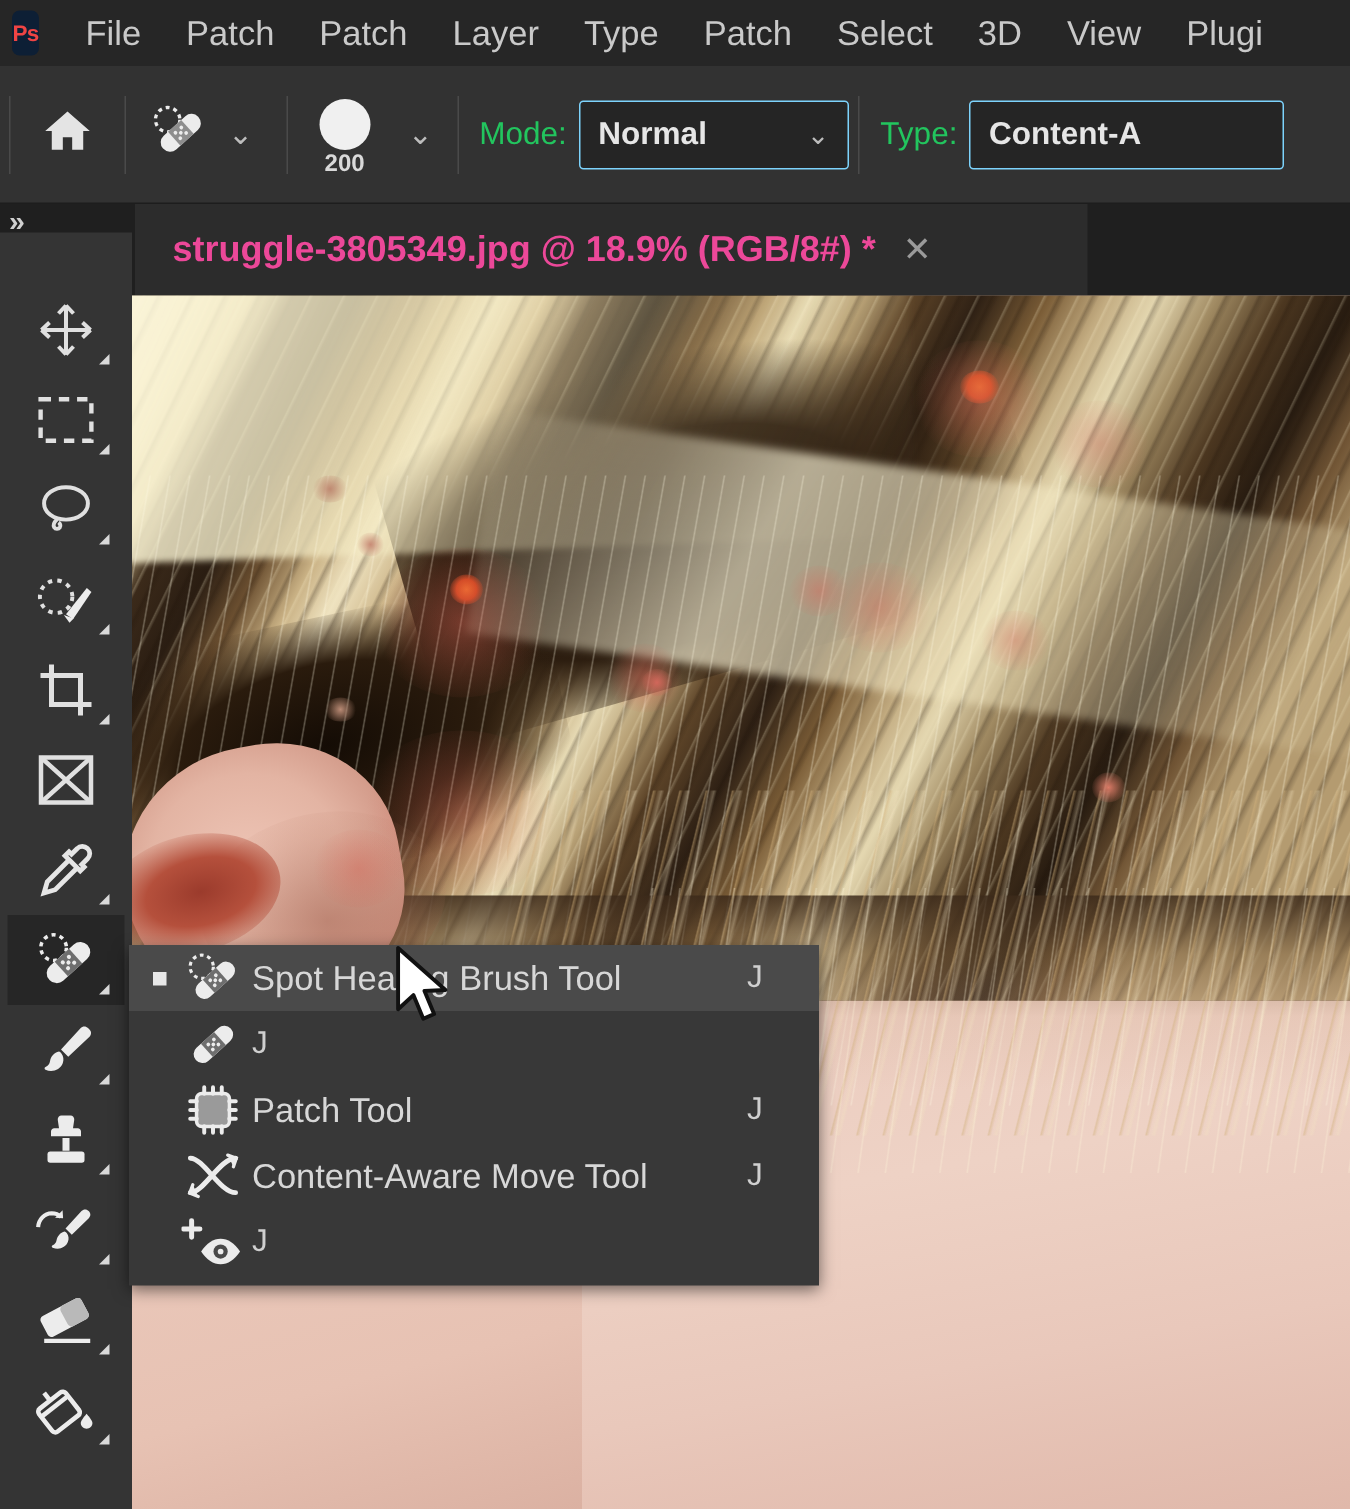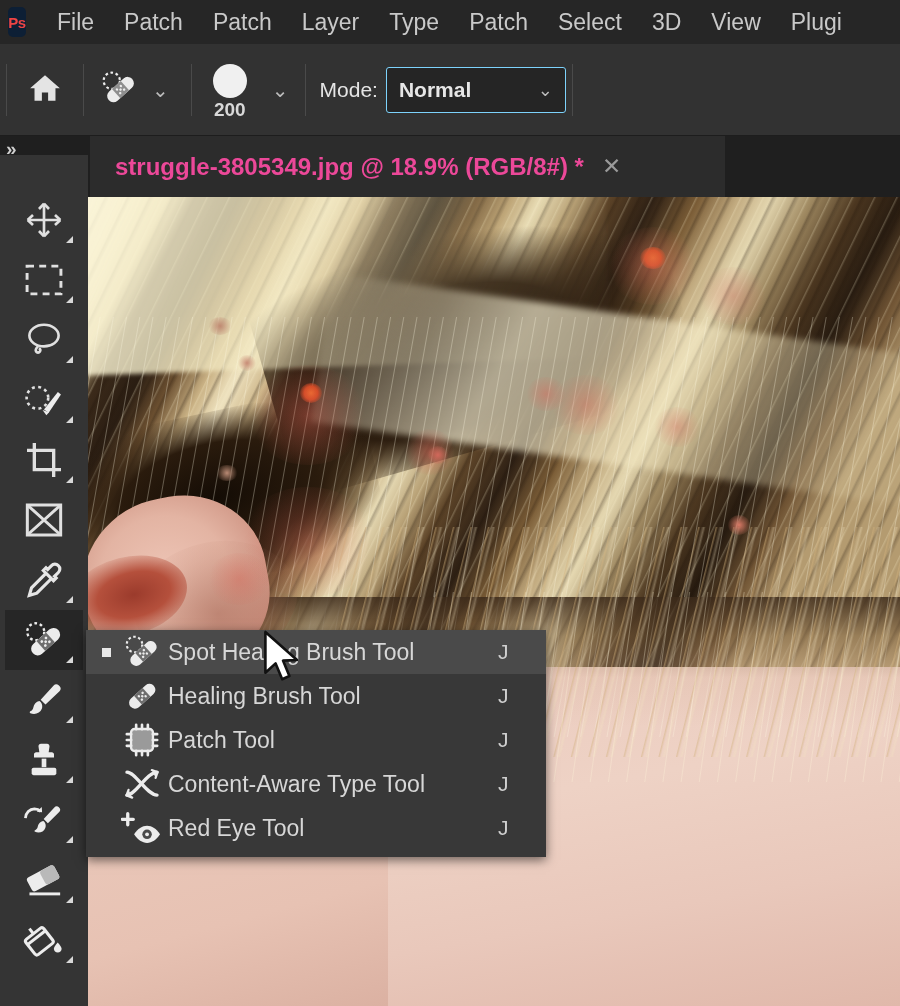--- a/index.html
+++ b/index.html
@@ -42,23 +42,23 @@
   .ob-cell { display:flex; align-items:center; height:100%; }
   .home-btn { width:64px; display:flex; align-items:center; justify-content:center; }
   .tool-preview { display:flex; align-items:center; padding:0 6px; }
   .brush-preview {
     display:flex; flex-direction:column; align-items:center; justify-content:center;
     width:64px; padding-top:6px;
   }
   .brush-dot {
     width:34px; height:34px; border-radius:50%; background:#f0f0f0;
   }
-  .brush-size { font-size:19px; color:#d9d9d9; margin-top:1px; font-weight:bold; }
+  .brush-size { font-size:16px; color:#d9d9d9; margin-top:1px; font-weight:bold; }
   .chev { color:#bdbdbd; font-size:20px; padding:0 10px; }
-  .ob-label { font-size:21px; color:#e5e5e5; padding:0 8px; white-space:nowrap; }
+  .ob-label { font-size:21px; color:#22c55e; padding:0 8px; white-space:nowrap; }
   .ob-dropdown {
     background:#252525; border:1px solid #7dd3fc; border-radius:3px;
     height:46px; display:flex; align-items:center; justify-content:space-between;
     padding:0 12px; min-width:180px;
   }
   .ob-dropdown .val { font-size:21px; color:#e6e6e6; font-weight:bold; white-space:nowrap; }
   .ob-dropdown .dd-chev { font-size:18px; color:#bdbdbd; margin-left:22px; }
   .ob-dropdown.type-dd { min-width:210px; }
 
   
@@ -320,20 +320,26 @@
     <div class="ob-cell">
       <span class="ob-label">Mode:</span>
       <div class="ob-dropdown">
         <span class="val">Normal</span>
         <span class="dd-chev">⌄</span>
       </div>
     </div>
 
     <div class="ob-sep"></div>
 
+    <div class="ob-cell">
+      <span class="ob-label">Type:</span>
+      <div class="ob-dropdown type-dd">
+        <span class="val">Content-A</span>
+      </div>
+    </div>
   </div>
 
   <div class="tabstrip">
     <div class="panel-collapse">»</div>
     <div class="doc-tab">
       <span class="title">struggle-3805349.jpg @ 18.9% (RGB/8#) *</span>
       <span class="closex">✕</span>
     </div>
   </div>
 
@@ -563,21 +569,20 @@
             <rect x="3.5" y="11.6" width="25" height="9.4" rx="4.6" fill="#ececec"></rect>
             <rect x="11.3" y="11.6" width="9.4" height="9.4" fill="#6e6e6e"></rect>
             <circle cx="14" cy="14.5" r="1" fill="#ececec"></circle>
               <circle cx="18" cy="14.5" r="1" fill="#ececec"></circle>
             <circle cx="14" cy="18.1" r="1" fill="#ececec"></circle>
               <circle cx="18" cy="18.1" r="1" fill="#ececec"></circle>
             <circle cx="16" cy="16.3" r="1" fill="#ececec"></circle>
           </g>
         </svg>
       </span>
-      <span class="fly-label">Healing Brush Tool</span>
       <span class="fly-key">J</span>
     </div>
 
     <div class="fly-row">
       <span class="fly-bullet"></span>
       <span class="fly-icon">
         <svg width="40" height="38" viewBox="0 0 26 26">
           <rect x="5.5" y="5.5" width="15" height="15" rx="2.4" fill="#9a9a9a" stroke="#ececec" stroke-width="1.6"></rect>
           <g stroke="#ececec" stroke-width="1.8" stroke-linecap="round">
             <path d="M9 2.6v3M13 2.6v3M17 2.6v3M9 20.4v3M13 20.4v3M17 20.4v3"></path>
@@ -592,35 +597,34 @@
     <div class="fly-row">
       <span class="fly-bullet"></span>
       <span class="fly-icon">
         <svg width="42" height="38" viewBox="0 0 26 24" fill="none" stroke="#ececec" stroke-width="2.1" stroke-linecap="round">
           <path d="M3.5 4.5C9 4.5 16 19 22.5 19"></path>
           <path d="M22.5 4.5C16 4.5 9 19 3.5 19"></path>
           <path d="M19.2 3.2l3.6 1.3-1.2 3.6" fill="#ececec" stroke-width="1.4"></path>
           <path d="M6.8 20.6l-3.6-1.4 1.3-3.5" fill="#ececec" stroke-width="1.4"></path>
         </svg>
       </span>
-      <span class="fly-label">Content-Aware Type Tool</span>
+      <span class="fly-label">Content-Aware Move Tool</span>
       <span class="fly-key">J</span>
     </div>
 
     <div class="fly-row">
       <span class="fly-bullet"></span>
       <span class="fly-icon">
         <svg width="42" height="38" viewBox="0 0 26 24">
           <path d="M4 3v7M.5 6.5h7" stroke="#ececec" stroke-width="2.1" stroke-linecap="round"></path>
           <path d="M8 16c2.4-3.6 5.1-5.4 8.2-5.4S22 12.4 24.4 16c-2.4 3.6-5.1 5.4-8.2 5.4S10.4 19.6 8 16z" fill="#ececec"></path>
           <circle cx="16.2" cy="16" r="3" fill="#4a4a4a"></circle>
           <circle cx="16.2" cy="16" r="1.2" fill="#ececec"></circle>
         </svg>
       </span>
-      <span class="fly-label">Red Eye Tool</span>
       <span class="fly-key">J</span>
     </div>
   </div>
 
   <span class="cursor-arrow">
     <svg width="40" height="56" viewBox="0 0 20 28">
       <path d="M1.2 1 L1.2 21.4 L6.3 16.7 L9.6 24.6 L13.2 23 L10 15.3 L17 15 Z" fill="#ffffff" stroke="#111111" stroke-width="1.3" stroke-linejoin="round"></path>
     </svg>
   </span>
 

